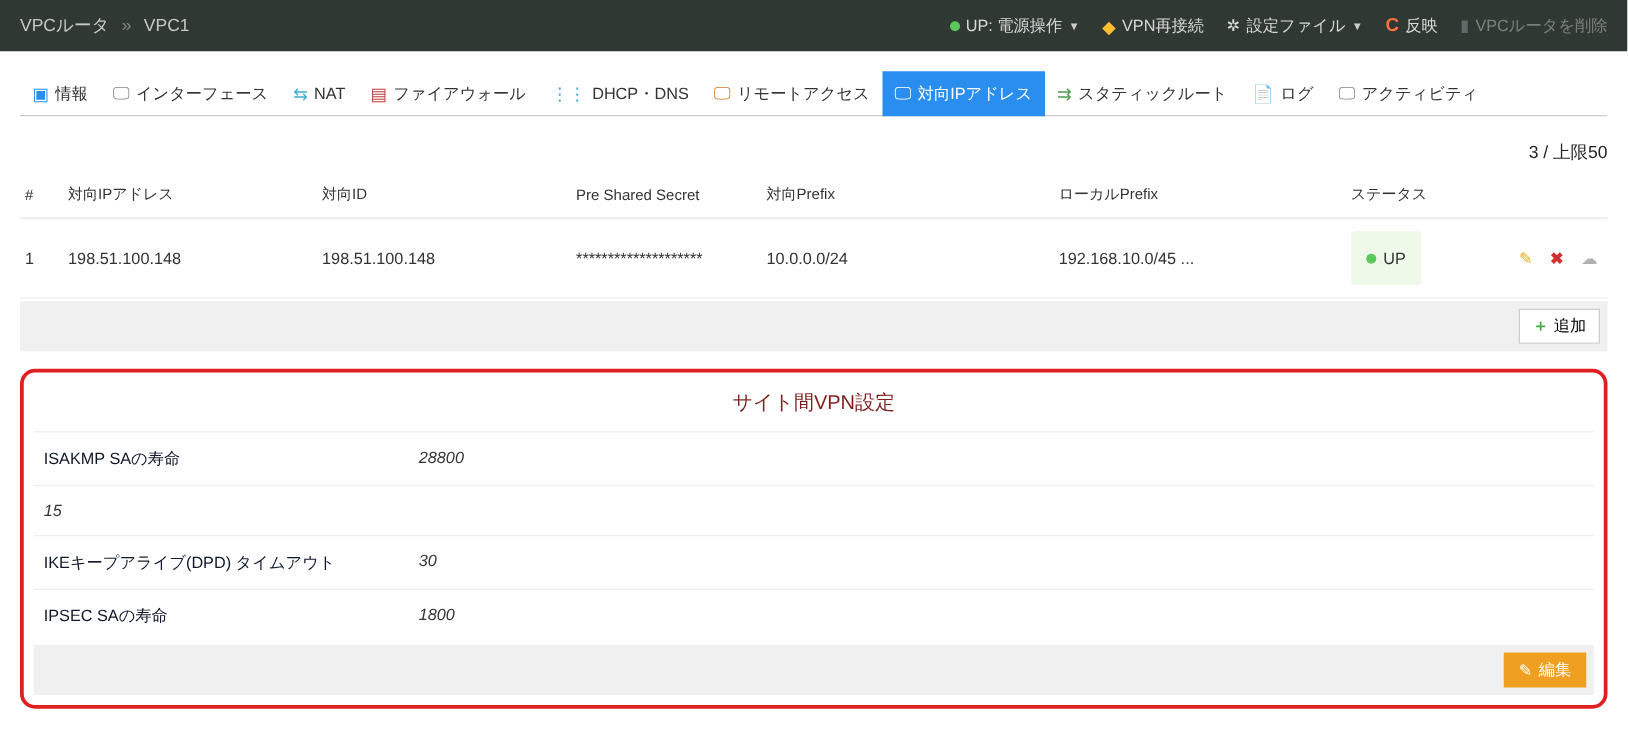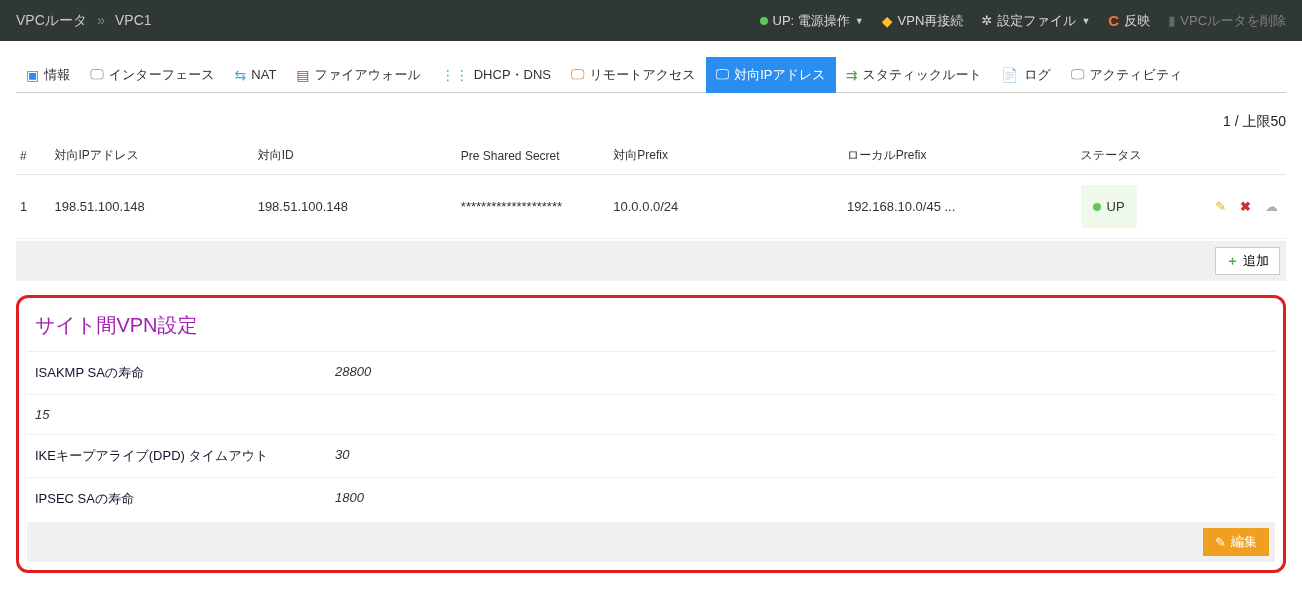--- a/index.html
+++ b/index.html
@@ -34,21 +34,21 @@
 .row-actions { display: flex; gap: 14px; justify-content: flex-end; }
 .pencil-icon { color: #e6b020; cursor: pointer; }
 .x-icon { color: #d03030; font-weight: bold; cursor: pointer; }
 .cloud-icon { color: #b0b0b0; cursor: pointer; }
 
 .addbar { background: #f0f0f0; padding: 6px; text-align: right; margin-top: 2px; }
 .add-btn { display: inline-flex; align-items: center; gap: 4px; padding: 4px 10px; border: 1px solid #ccc; background: #fff; cursor: pointer; font-size: 13px; }
 .plus-ic { color: #4caa4c; font-weight: bold; }
 
 .vpn-box { border: 3px solid #e02020; border-radius: 12px; margin-top: 14px; padding: 10px 8px 8px; }
-.vpn-title { font-size: 20px; color: #a21caf; padding: 4px 8px 12px; }
+.vpn-title { font-size: 16px; color: #7f1d1d; padding: 4px 8px 12px; text-align: center; }
 .kv-row { display: flex; border-top: 1px solid #eee; padding: 12px 8px; font-size: 13px; }
 .kv-row:first-of-type { border-top: 1px solid #eee; }
 .kv-label { width: 300px; color: #0f172a; }
 .kv-value { color: #333; font-style: italic; }
 .editbar { background: #f0f0f0; padding: 6px; text-align: right; margin-top: 2px; }
 .edit-btn { display: inline-flex; align-items: center; gap: 5px; background: #f0a020; color: #fff; border: none; padding: 5px 12px; cursor: pointer; font-size: 13px; }
 .edit-btn .pen { color: #fff; }
 
 .info-strip { margin: 18px 16px 0; background: #e8f1f8; border: 1px solid #cfe0ee; padding: 9px 12px; display: flex; align-items: center; gap: 8px; font-size: 12px; color: #333; }
 .info-ic { display:inline-flex; width: 15px; height: 15px; border-radius: 50%; background: #4a90d0; color: #fff; align-items: center; justify-content: center; font-size: 11px; font-weight: bold; }
@@ -125,21 +125,21 @@
       <span class="ticon i-gray">📄</span>
       <span>ログ</span>
     </div>
   <div class="tab">
       <span class="ticon i-gray">🖵</span>
       <span>アクティビティ</span>
     </div>
 </div>
 
 <div class="content">
-  <div class="count-line">1 / 上限50</div>
+  <div class="count-line">3 / 上限50</div>
 
   <table class="table">
     <thead>
       <tr>
         <th style="width:30px">#</th>
         <th style="width:200px">対向IPアドレス</th>
         <th style="width:200px">対向ID</th>
         <th style="width:150px">Pre Shared Secret</th>
         <th style="width:230px">対向Prefix</th>
         <th style="width:230px">ローカルPrefix</th>

